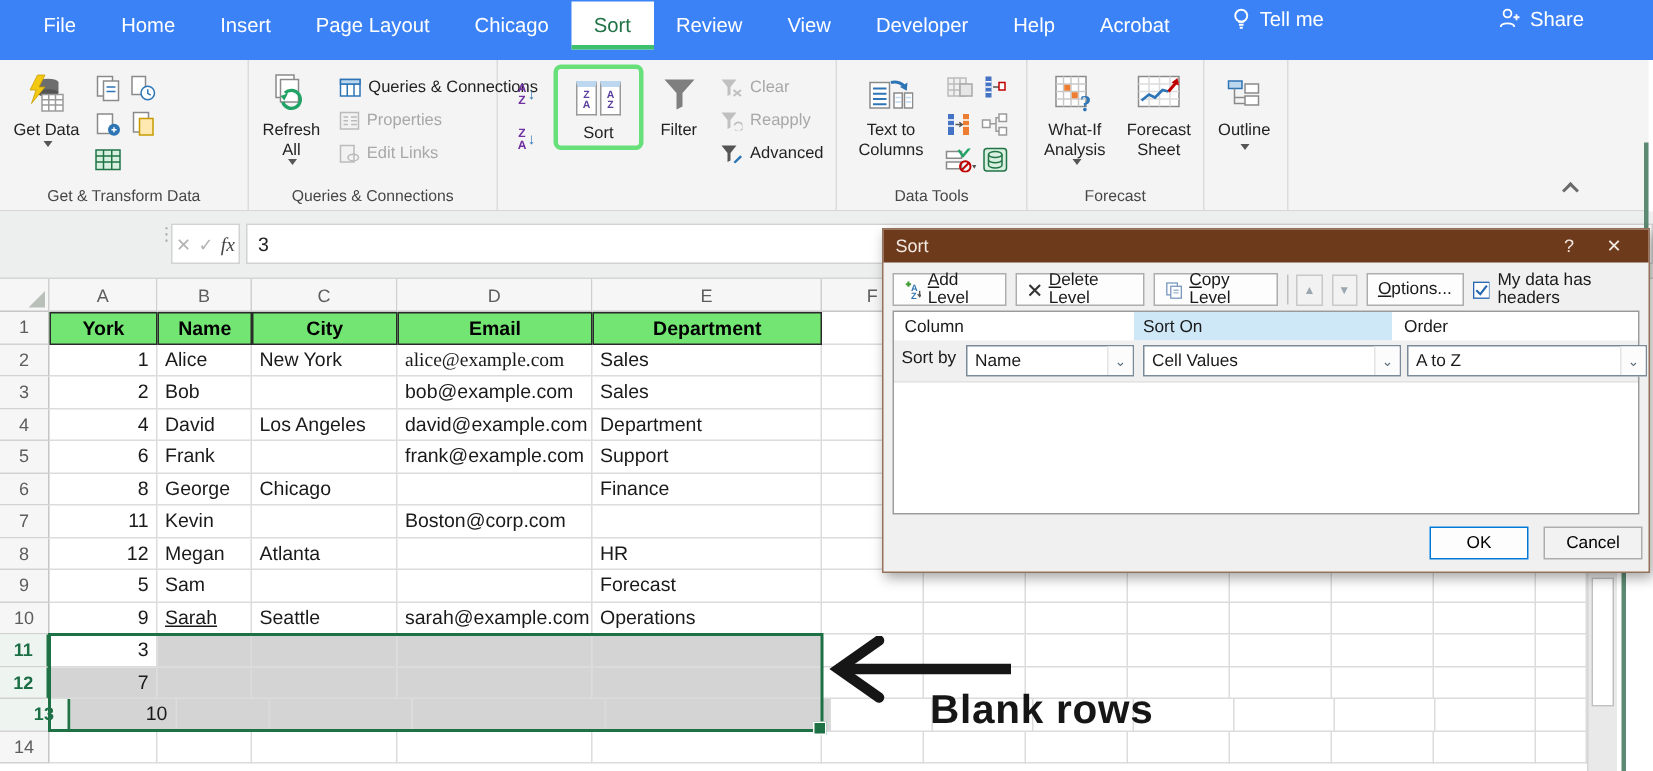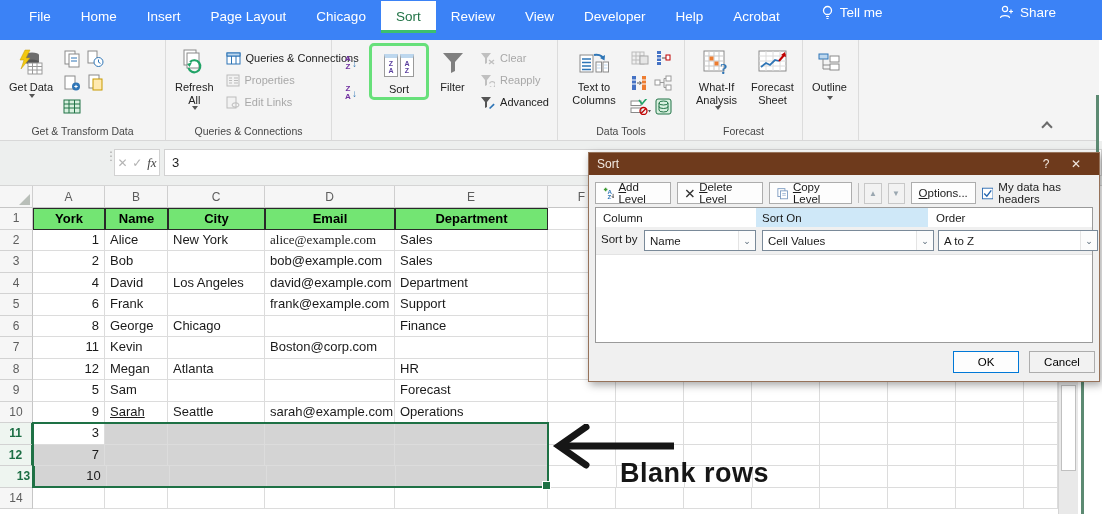--- a/index.html
+++ b/index.html
@@ -629,21 +629,21 @@
       <div class="gc" style="width: 68px;"></div>
       <div class="gc" style="width: 68px;"></div>
       <div class="gc" style="width: 68px;"></div>
       <div class="gc" style="width: 68px;"></div>
       <div class="gc" style="width: 68px;"></div>
       <div class="gc" style="width: 68px;"></div>
       <div class="gc" style="width: 68px;"></div>
       <div class="gc" style="width: 34px;"></div>
     </div>
     <div class="grow" style="height: 21.5px;">
-      <div class="grh selhdr" style="width: 35px; padding-left: 14px;">13</div>
+      <div class="grh selhdr" style="width: 47px; padding-left: 14px;">13</div>
       <div class="gc num selc" style="width: 72px;">10</div>
       <div class="gc selc" style="width: 63px;"></div>
       <div class="gc selc" style="width: 97px;"></div>
       <div class="gc selc" style="width: 130px;"></div>
       <div class="gc selc" style="width: 153px;"></div>
       <div class="gc" style="width: 68px;"></div>
       <div class="gc" style="width: 68px;"></div>
       <div class="gc" style="width: 68px;"></div>
       <div class="gc" style="width: 68px;"></div>
       <div class="gc" style="width: 68px;"></div>

